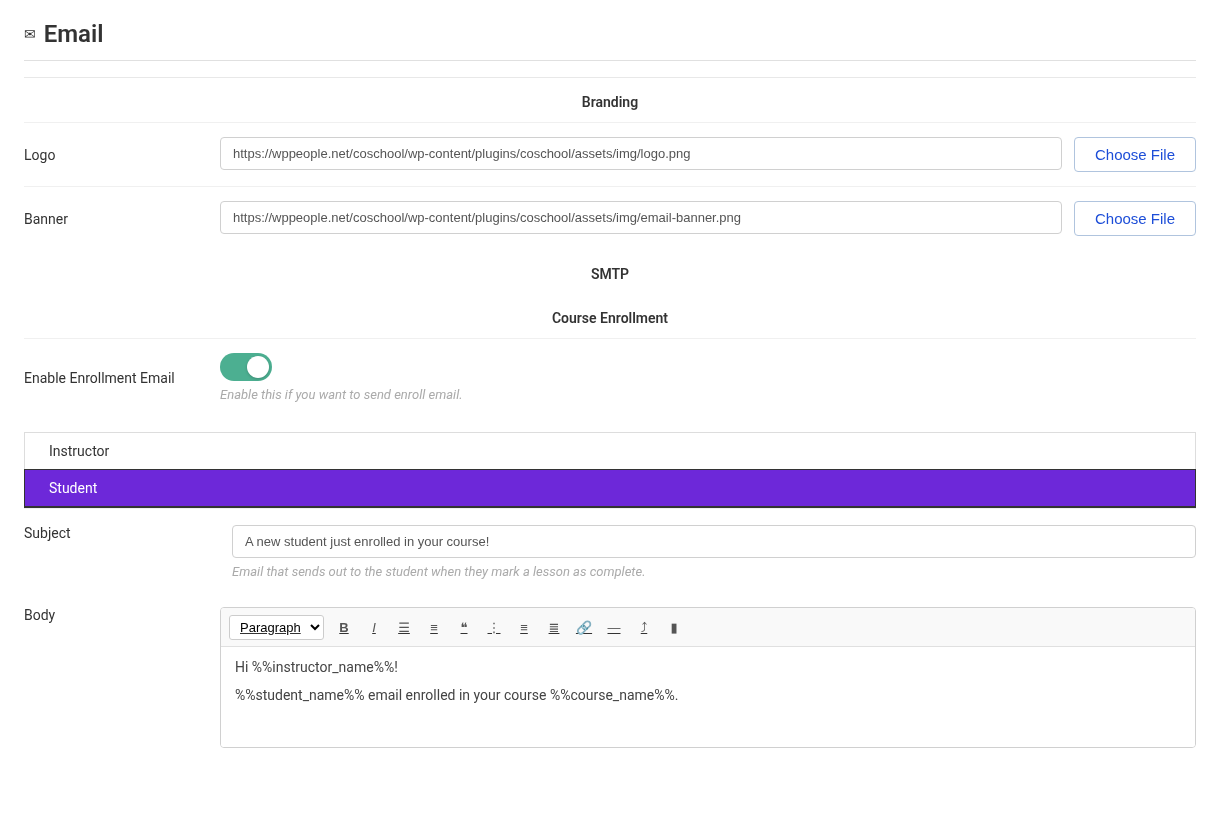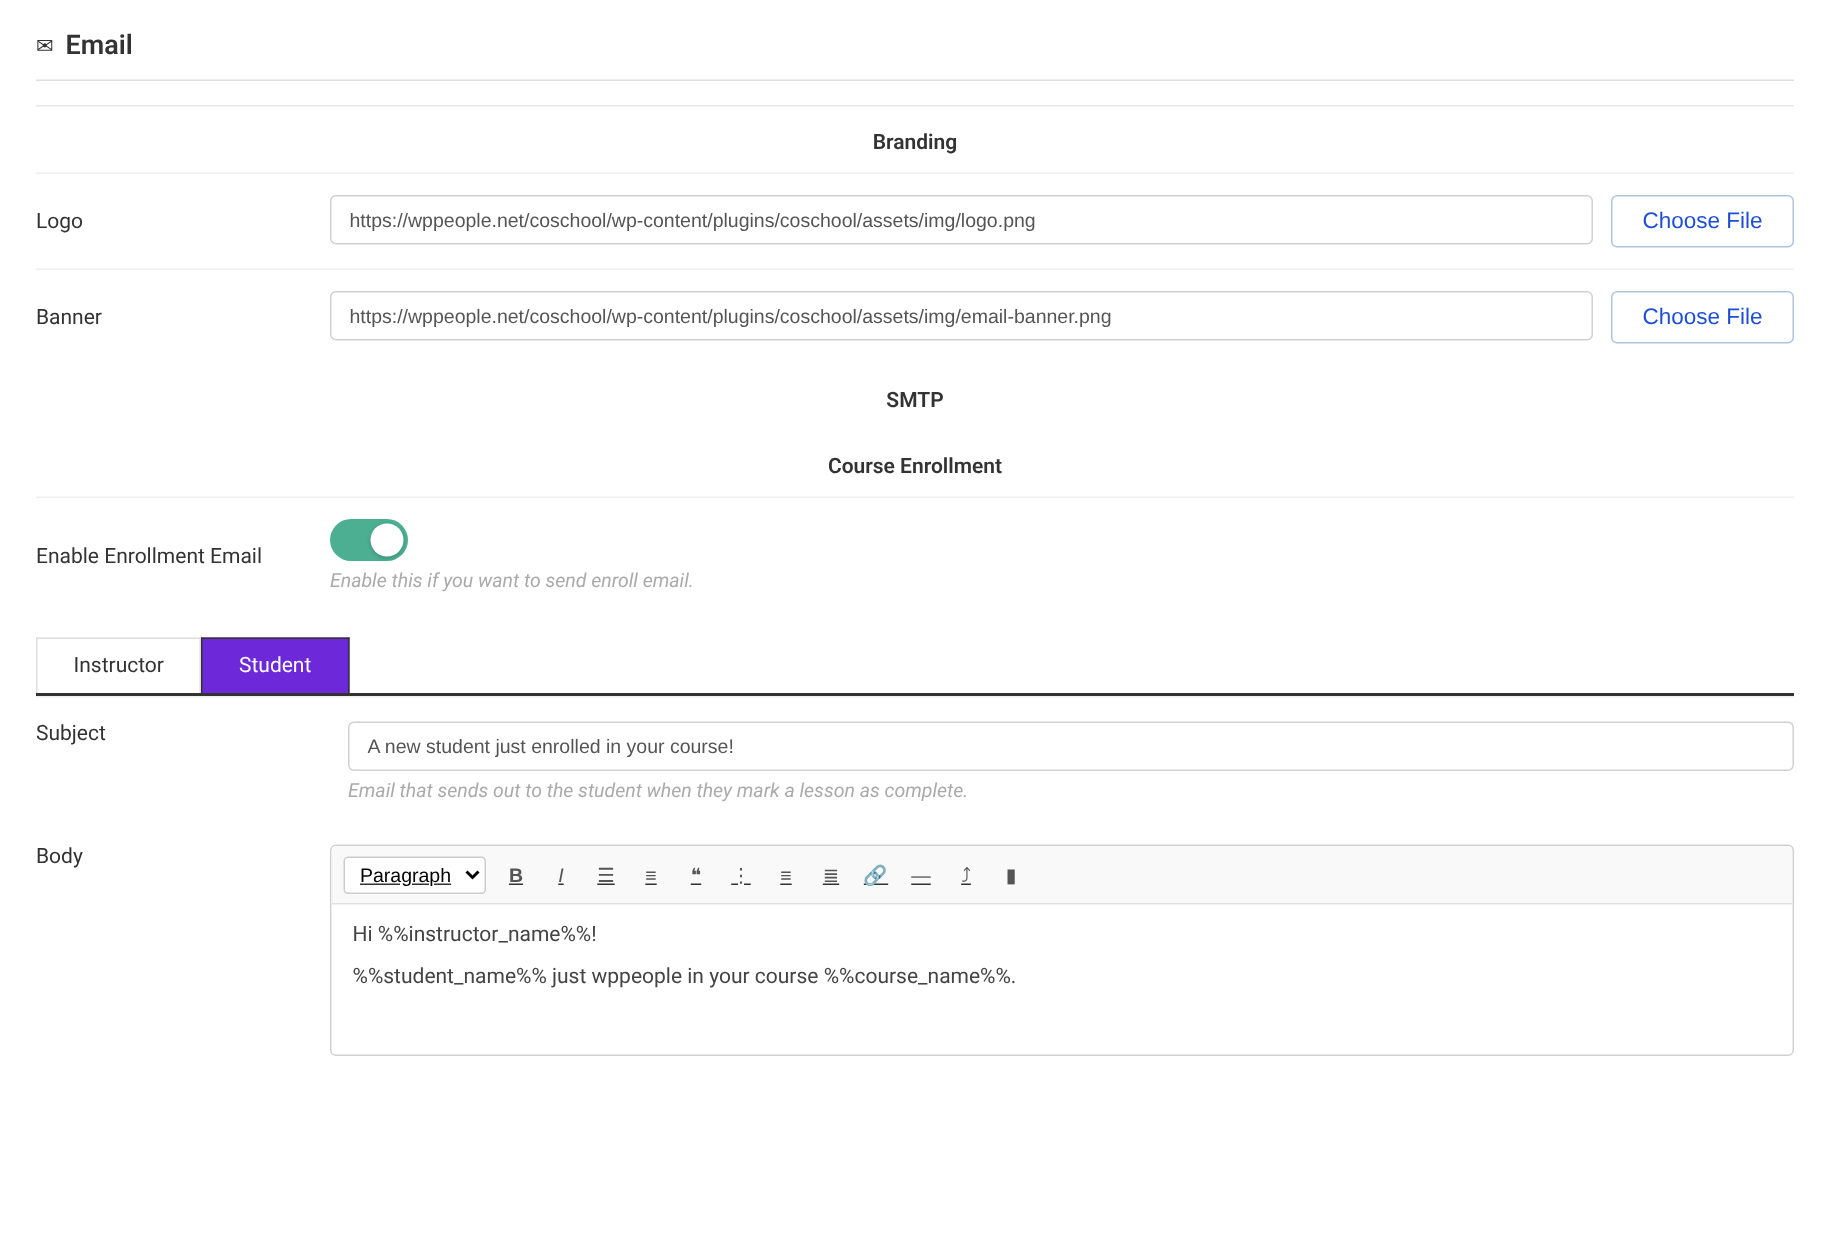--- a/index.html
+++ b/index.html
@@ -14,21 +14,21 @@
     .page-header {
       display: flex;
       align-items: center;
       gap: 8px;
       margin-bottom: 16px;
       padding-bottom: 12px;
       border-bottom: 1px solid #e0e0e0;
     }
 
     .page-header h1 {
-      font-size: 18px;
+      font-size: 24px;
       font-weight: 600;
       color: #333;
       text-align: center;
     }
 
     .section {
       margin-bottom: 0;
     }
 
     .section-title {
@@ -143,20 +143,21 @@
 
     .toggle-slider.on::before {
       left: 27px;
     }
 
     
     .tabs-container {
       display: flex;
       border-bottom: 2px solid #333;
       margin-top: 16px;
+      flex-direction: column;
     }
 
     .tab {
       padding: 10px 24px;
       font-size: 14px;
       cursor: pointer;
       border: 1px solid #ddd;
       border-bottom: none;
       background: #fff;
       color: #333;
@@ -353,17 +354,17 @@
       <button class="toolbar-btn">≣</button>
       <button class="toolbar-btn">🔗</button>
       <button class="toolbar-btn">―</button>
       <button class="toolbar-btn">⤴</button>
       <button class="toolbar-btn">▮</button>
     </div>
 
     <div class="editor-scroll">
       <div class="editor-body" contenteditable="true" style="">
         <p>Hi %%instructor_name%%!</p>
-        <p>%%student_name%% just wppeople in your course %%course_name%%.</p>
+        <p>%%student_name%% email enrolled in your course %%course_name%%.</p>
       </div>
     </div>
   </div>
 </div>
 
 </body></html>

